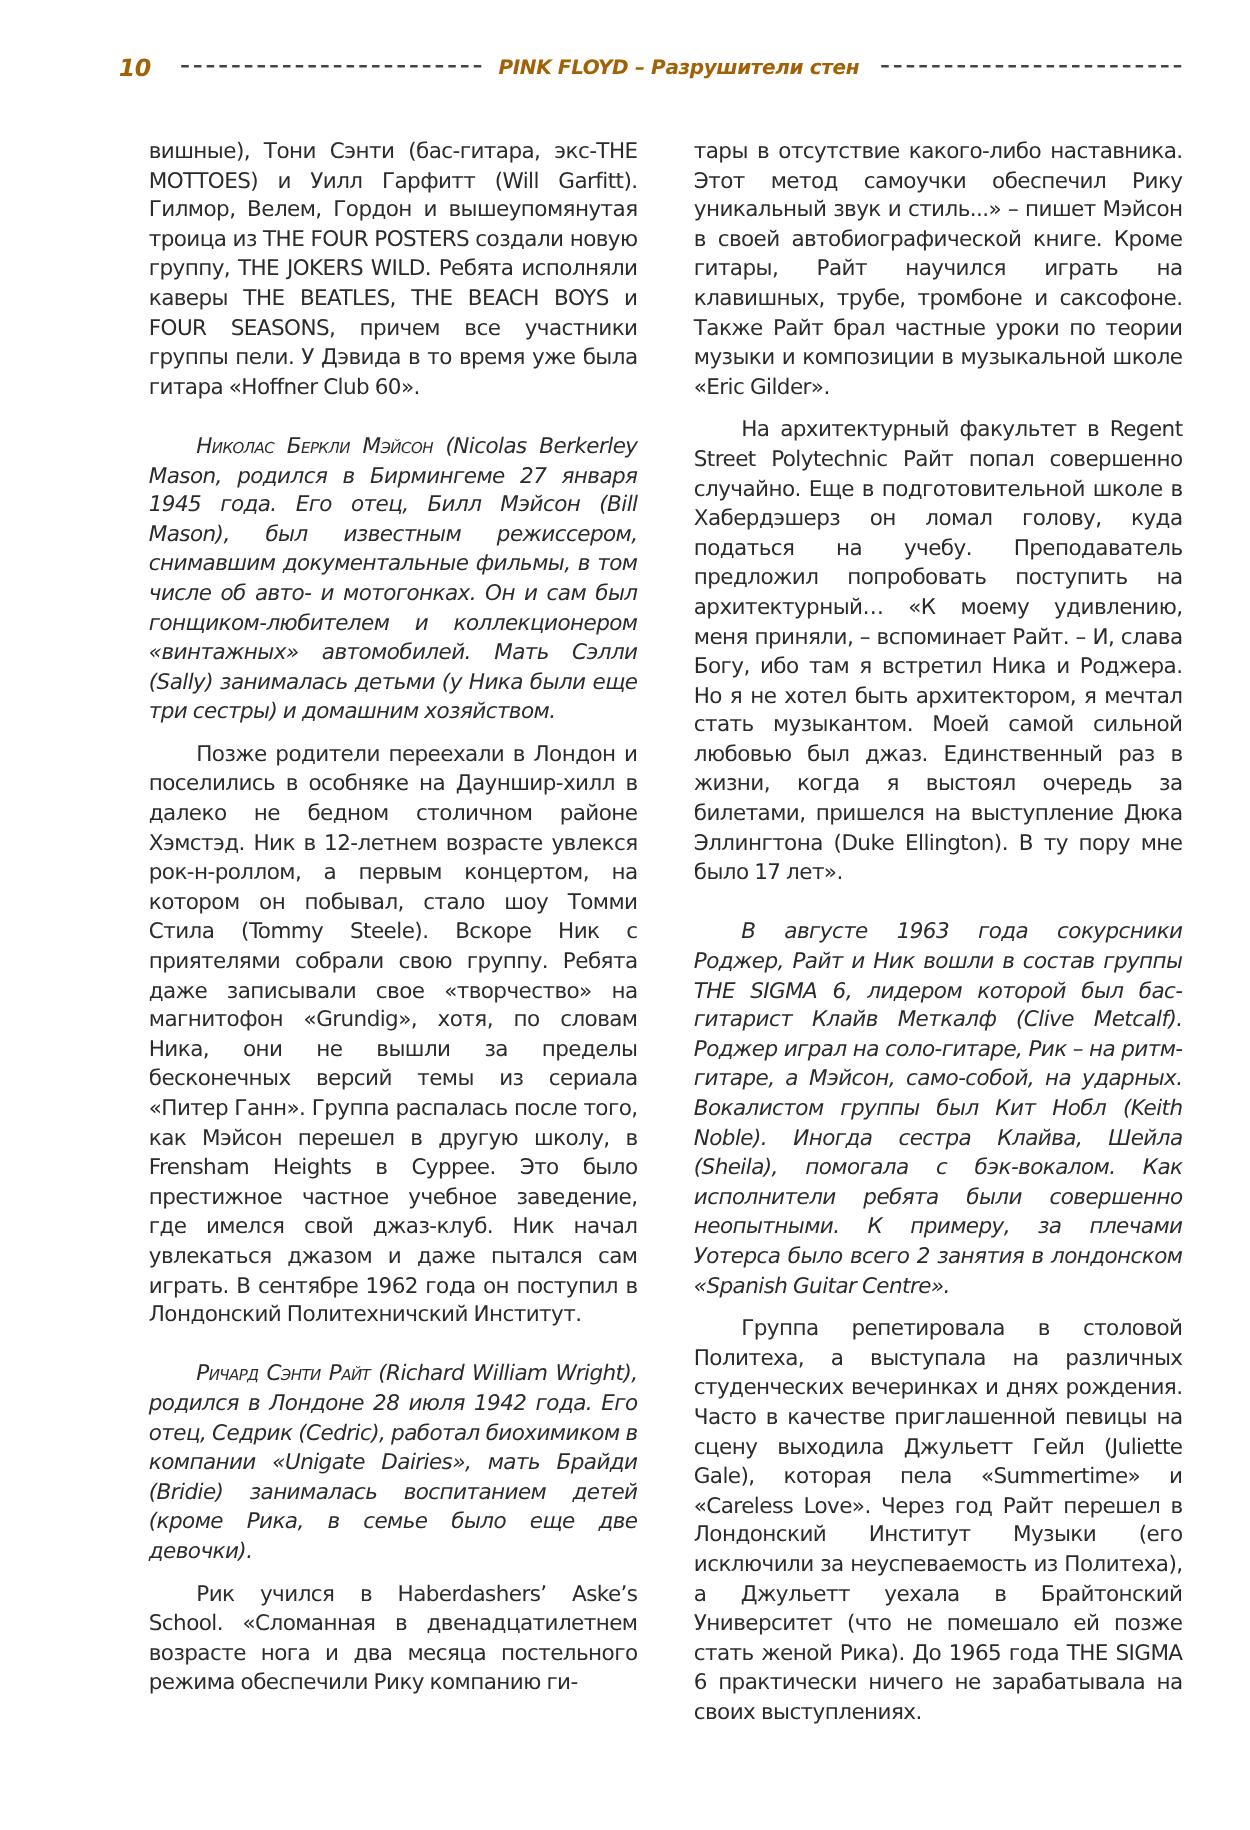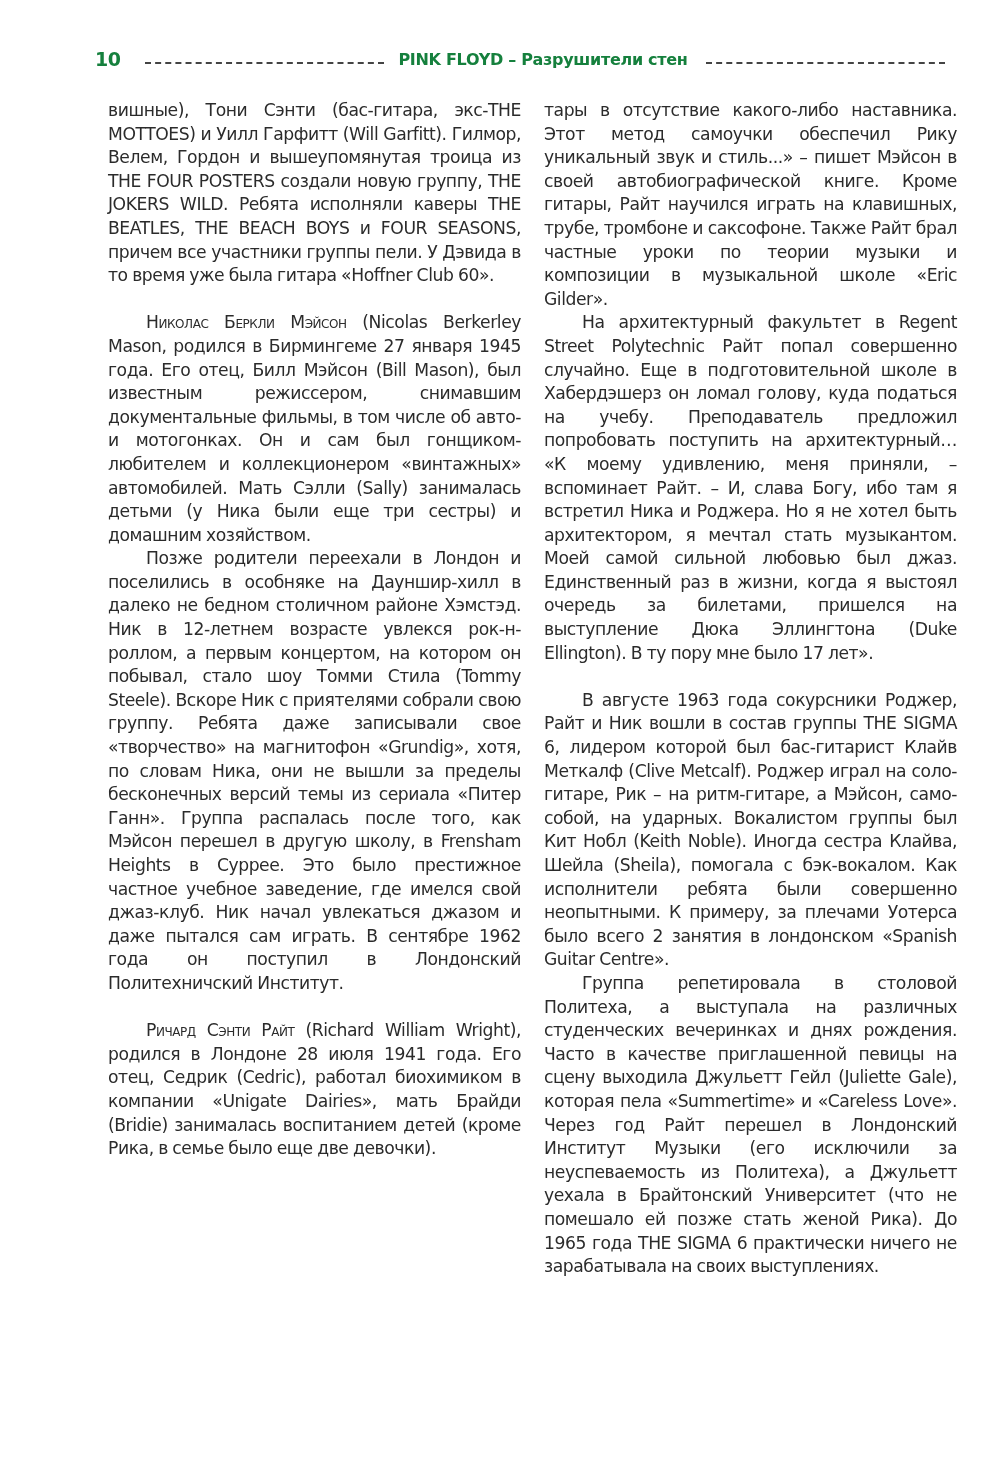--- a/index.html
+++ b/index.html
@@ -1,48 +1,49 @@
 <!DOCTYPE html>
 <html><head>
 <meta charset="utf-8">
 <style>
   html, body { margin:0; padding:0; background:#ffffff; }
   body { width:1000px; height:1464px; position:relative; overflow:hidden; color:#2a2a2a; }
-  .header { position:absolute; top:44px; left:95px; width:850px; height:30px; display:flex; align-items:center;
-            font-family:"DejaVu Sans", sans-serif; font-weight:bold; color:#15803d; }
+  .header { position:absolute; top:44px; left:95px; width:850px; height:30px; display:flex; align-items:flex-start;
+            font-family:"DejaVu Sans", sans-serif; font-style:italic; font-weight:bold; color:#a16207; }
   .page-num { font-size:19px; width:50px; letter-spacing:-0.5px; }
   .dashes { flex:1; border-bottom:2.5px dashed #444; height:0; margin-top:8px; }
   .dashes.left { margin-right:14px; }
   .dashes.right { margin-left:18px; }
   .title { font-size:16px; white-space:nowrap; letter-spacing:-0.3px; }
   .col { position:absolute; top:99px; width:413px; font-family:"DejaVu Sans", sans-serif; font-size:17.2px;
          line-height:23.6px; text-align:justify; color:#2b2b2b; letter-spacing:-0.45px; word-spacing:-0.5px; }
   .col.left { left:108px; }
   .col.right { left:544px; }
-  .col p { margin:0; hyphens:manual; }
+  .col p { margin:11px; hyphens:manual; }
   .col p.indent { text-indent:38px; }
-  .col p.gap { margin-top:23.6px; }
+  .col p.gap { margin-top:23.6px;font-style:italic; }
   .sc { font-variant:small-caps; }
   .last { text-align-last:left; }
 </style>
 </head>
 <body>
 
 <div class="header">
   <span class="page-num">10</span>
   <span class="dashes left"></span>
   <span class="title">PINK FLOYD – Разрушители стен</span>
   <span class="dashes right"></span>
 </div>
 
 <div class="col left">
   <p class="last">вишные), Тони Сэнти (бас-гитара, экс-THE MOTTOES) и Уилл Гарфитт (Will Garfitt). Гилмор, Велем, Гордон и вышеупомянутая троица из THE FOUR POSTERS создали новую группу, THE JOKERS WILD. Ребята исполняли каверы THE BEATLES, THE BEACH BOYS и FOUR SEASONS, причем все участники группы пели. У Дэвида в то время уже была гитара «Hoffner Club 60».</p>
   <p class="indent gap"><span class="sc">Николас Беркли Мэйсон</span><span> (Nicolas Berkerley Mason, родился в Бирмингеме 27 января 1945 года. Его отец, Билл Мэйсон (Bill Mason), был известным режиссером, снимавшим документальные фильмы, в том числе об авто- и мотогонках. Он и сам был гонщиком-любителем и коллекционером «винтажных» автомобилей. Мать Сэлли (Sally) занималась детьми (у Ника были еще три сестры) и домашним хозяйством.</span></p>
   <p class="indent">Позже родители переехали в Лондон и поселились в особняке на Дауншир-хилл в далеко не бедном столичном районе Хэмстэд. Ник в 12-летнем возрасте увлекся рок-н-роллом, а первым концертом, на котором он побывал, стало шоу Томми Стила (Tommy Steele). Вскоре Ник с приятелями собрали свою группу. Ребята даже записывали свое «творчество» на магнитофон «Grundig», хотя, по словам Ника, они не вышли за пределы бесконечных версий темы из сериала «Питер Ганн». Группа распалась после того, как Мэйсон перешел в другую школу, в Frensham Heights в Суррее. Это было престижное частное учебное заведение, где имелся свой джаз-клуб. Ник начал увлекаться джазом и даже пытался сам играть. В сентябре 1962 года он поступил в Лондонский Политехничский Институт.</p>
-  <p class="indent gap"><span class="sc">Ричард Сэнти Райт</span><span> (Richard William Wright), родился в Лондоне 28 июля 1941 года. Его отец, Седрик (Cedric), работал биохимиком в компании «Unigate Dairies», мать Брайди (Bridie) занималась воспитанием детей (кроме Рика, в семье было еще две девочки).</span></p>
+  <p class="indent gap"><span class="sc">Ричард Сэнти Райт</span><span> (Richard William Wright), родился в Лондоне 28 июля 1942 года. Его отец, Седрик (Cedric), работал биохимиком в компании «Unigate Dairies», мать Брайди (Bridie) занималась воспитанием детей (кроме Рика, в семье было еще две девочки).</span></p>
+  <p class="indent">Рик учился в Haberdashers’ Aske’s School. «Сломанная в двенадцатилетнем возрасте нога и два месяца постельного режима обеспечили Рику компанию ги-</p>
 </div>
 
 <div class="col right">
   <p>тары в отсутствие какого-либо наставника. Этот метод самоучки обеспечил Рику уникальный звук и стиль...» – пишет Мэйсон в своей автобиографической книге. Кроме гитары, Райт научился играть на клавишных, трубе, тромбоне и саксофоне. Также Райт брал частные уроки по теории музыки и композиции в музыкальной школе «Eric Gilder».</p>
   <p class="indent">На архитектурный факультет в Regent Street Polytechnic Райт попал совершенно случайно. Еще в подготовительной школе в Хабердэшерз он ломал голову, куда податься на учебу. Преподаватель предложил попробовать поступить на архитектурный… «К моему удивлению, меня приняли, – вспоминает Райт. – И, слава Богу, ибо там я встретил Ника и Роджера. Но я не хотел быть архитектором, я мечтал стать музыкантом. Моей самой сильной любовью был джаз. Единственный раз в жизни, когда я выстоял очередь за билетами, пришелся на выступление Дюка Эллингтона (Duke Ellington). В ту пору мне было 17 лет».</p>
   <p class="indent gap">В августе 1963 года сокурсники Роджер, Райт и Ник вошли в состав группы THE SIGMA 6, лидером которой был бас-гитарист Клайв Меткалф (Clive Metcalf). Роджер играл на соло-гитаре, Рик – на ритм-гитаре, а Мэйсон, само-собой, на ударных. Вокалистом группы был Кит Нобл (Keith Noble). Иногда сестра Клайва, Шейла (Sheila), помогала с бэк-вокалом. Как исполнители ребята были совершенно неопытными. К примеру, за плечами Уотерса было всего 2 занятия в лондонском «Spanish Guitar Centre».</p>
   <p class="indent">Группа репетировала в столовой Политеха, а выступала на различных студенческих вечеринках и днях рождения. Часто в качестве приглашенной певицы на сцену выходила Джульетт Гейл (Juliette Gale), которая пела «Summertime» и «Careless Love». Через год Райт перешел в Лондонский Институт Музыки (его исключили за неуспеваемость из Политеха), а Джульетт уехала в Брайтонский Университет (что не помешало ей позже стать женой Рика). До 1965 года THE SIGMA 6 практически ничего не зарабатывала на своих выступлениях.</p>
 </div>
 
 </body></html>

